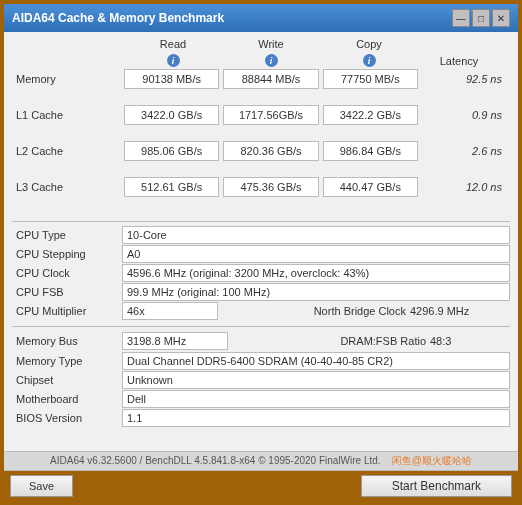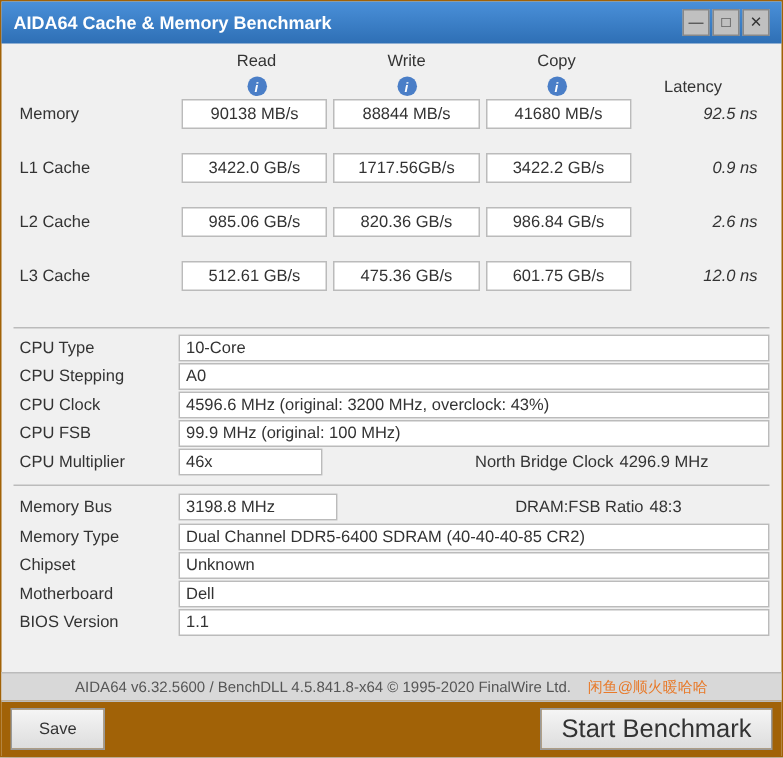--- a/index.html
+++ b/index.html
@@ -10,21 +10,21 @@
       display: flex;
       align-items: center;
       justify-content: center;
       width: 522px;
       height: 505px;
     }
     .window {
       width: 522px;
       height: 505px;
       background: #f0f0f0;
-      border: 1px solid #a16207;
+      border: 4px solid #a16207;
       display: flex;
       flex-direction: column;
       box-shadow: 2px 2px 8px rgba(0,0,0,0.4);
     }
     .title-bar {
       background: linear-gradient(to bottom, #4a90d9, #2e6fb5);
       color: white;
       padding: 5px 8px;
       display: flex;
       align-items: center;
@@ -204,22 +204,22 @@
       background: linear-gradient(to bottom, #f5f5f5, #ddd);
       border: 1px solid #999;
       padding: 3px 18px;
       font-size: 11px;
       cursor: pointer;
       color: #333;
     }
     .btn-start {
       background: linear-gradient(to bottom, #f5f5f5, #ddd);
       border: 1px solid #999;
-      padding: 3px 13px;
-      font-size: 17px;
+      padding: 3px 30px;
+      font-size: 12px;
       cursor: pointer;
       color: #333;
     }
   </style>
 </head>
 <body>
 
 <div class="window">
 
   <div class="title-bar">
@@ -251,21 +251,21 @@
         <span>Latency</span>
       </div>
     </div>
 
     <div class="bench-section">
 
       <div class="bench-row">
         <div class="row-label">Memory</div>
         <div class="value-box">90138 MB/s</div>
         <div class="value-box">88844 MB/s</div>
-        <div class="value-box">41680 MB/s</div>
+        <div class="value-box">77750 MB/s</div>
         <div class="latency-box">92.5 ns</div>
       </div>
 
       <div class="bench-row">
         <div class="row-label">L1 Cache</div>
         <div class="value-box">3422.0 GB/s</div>
         <div class="value-box">1717.56GB/s</div>
         <div class="value-box">3422.2 GB/s</div>
         <div class="latency-box">0.9 ns</div>
       </div>
@@ -275,21 +275,21 @@
         <div class="value-box">985.06 GB/s</div>
         <div class="value-box">820.36 GB/s</div>
         <div class="value-box">986.84 GB/s</div>
         <div class="latency-box">2.6 ns</div>
       </div>
 
       <div class="bench-row">
         <div class="row-label">L3 Cache</div>
         <div class="value-box">512.61 GB/s</div>
         <div class="value-box">475.36 GB/s</div>
-        <div class="value-box">601.75 GB/s</div>
+        <div class="value-box">440.47 GB/s</div>
         <div class="latency-box">12.0 ns</div>
       </div>
     </div>
 
     <hr class="divider">
 
     <div class="info-section">
 
       <div class="info-row">
         <div class="info-label">CPU Type</div>

